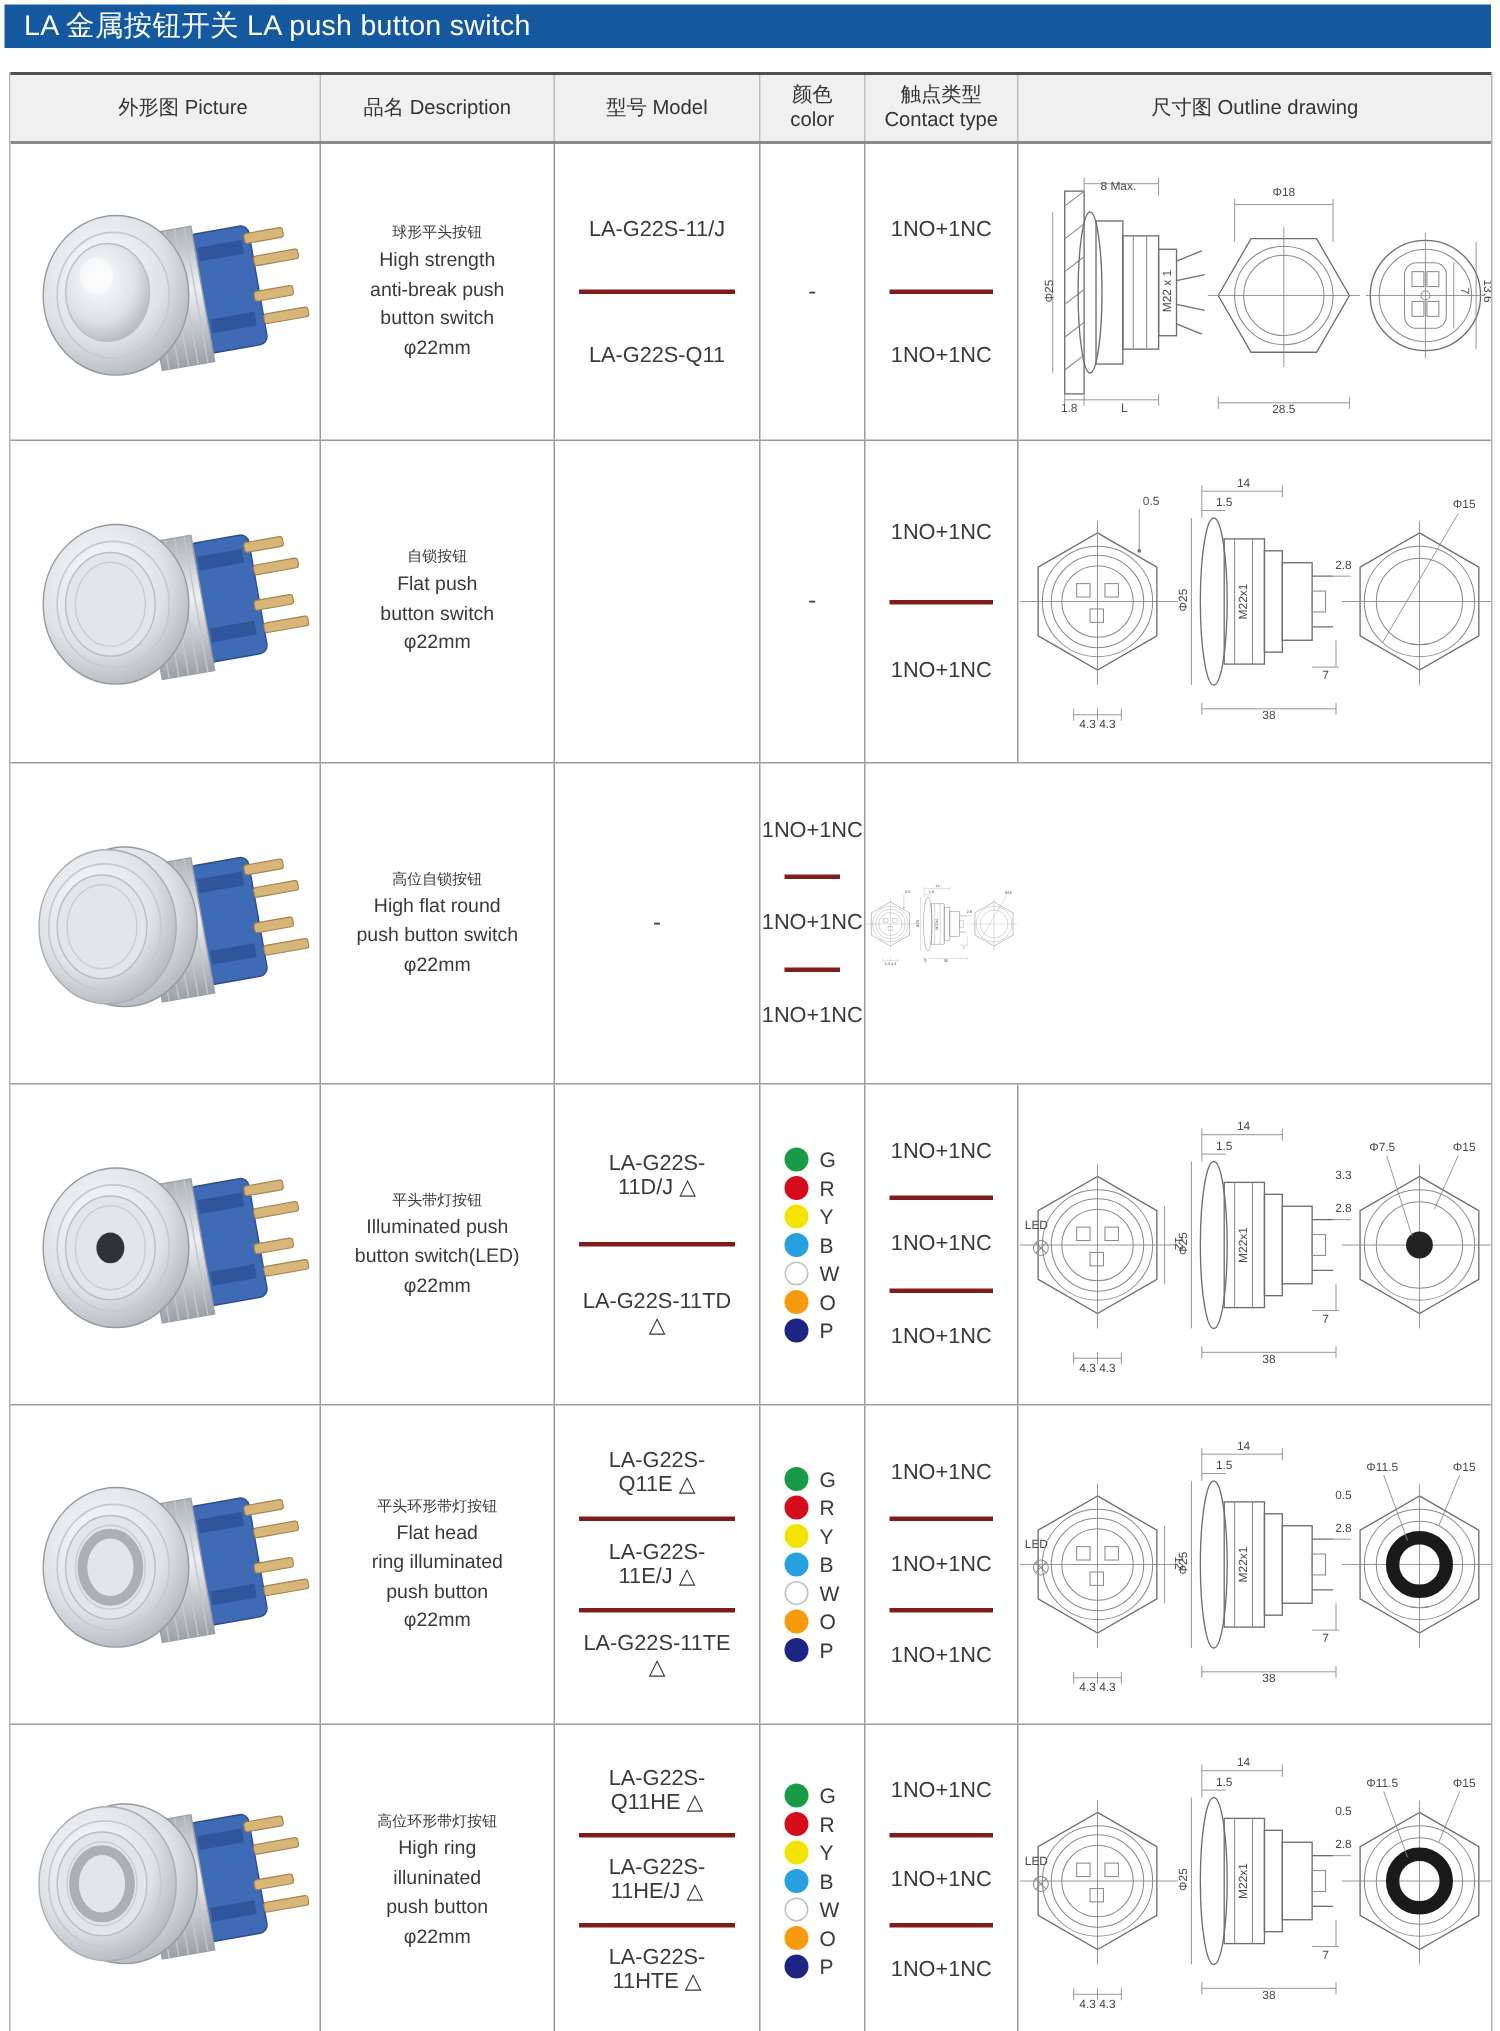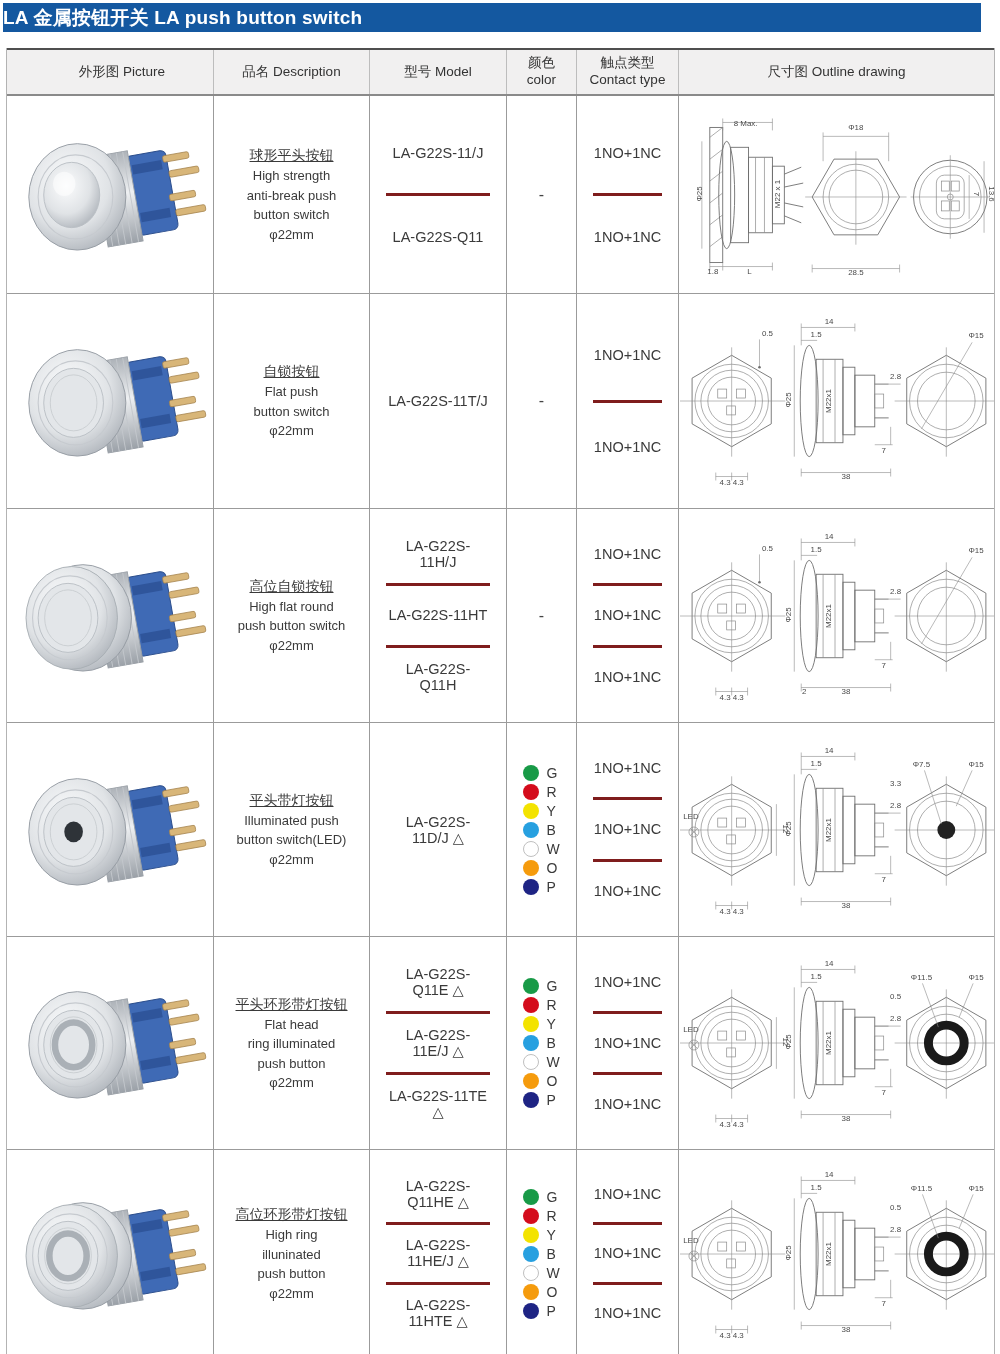--- a/index.html
+++ b/index.html
@@ -1,34 +1,34 @@
 <!DOCTYPE html>
 <html><head>
 <meta charset="utf-8">
 <style>
   html,body{margin:0;padding:0;background:#ffffff;}
   body{width:1000px;height:1354px;position:relative;font-family:"Liberation Sans","DejaVu Sans",sans-serif;color:#3a3a3a;}
   .titlebar{position:absolute;left:3px;top:3px;width:978px;height:29px;background:#1458a0;color:#fff;
-    font-size:19px;font-weight:bold;line-height:29px;padding-left:0;letter-spacing:.2px;}
+    font-size:19px;font-weight:normal;line-height:29px;padding-left:13px;letter-spacing:.2px;}
   .table-wrap{position:absolute;left:6px;top:48px;width:989px;border-left:1px solid #b3b3b3;border-right:1px solid #b3b3b3;box-sizing:border-box;}
   .thead{display:grid;grid-template-columns:206px 156px 137px 70px 102px 1fr;height:44px;background:#f1f0f0;
     border-top:2px solid #4f4f4f;border-bottom:2px solid #8a8a8a;}
   .thead .hcell{display:flex;flex-direction:column;align-items:center;justify-content:center;
     border-left:1px solid #bdbdbd;font-size:13.5px;color:#333;line-height:1.25;text-align:center;}
   .thead .hcell:first-child{border-left:none;margin-left:24px;}
   .prow{display:grid;grid-template-columns:206px 156px 137px 70px 102px 1fr;border-bottom:1px solid #9b9b9b;}
   .prow:last-child{border-bottom:2px solid #8a8a8a;}
   .cell{border-left:1px solid #9b9b9b;display:flex;align-items:center;justify-content:center;overflow:hidden;}
   .prow .cell:first-child{border-left:none;}
   .cell.stack{flex-direction:column;align-items:stretch;justify-content:stretch;padding:16px;}
   .subcell{flex:1;display:flex;align-items:center;justify-content:center;border-top:3px solid #7f1d1d;
     font-size:14.5px;color:#3a3a3a;text-align:center;padding:0 2px;}
   .subcell:first-child{border-top:none;}
   .desc{flex-direction:column;font-size:13px;line-height:1.5;text-align:center;color:#3a3a3a;}
-  .desc .zh{font-size:14px;text-decoration:underline;}
+  .desc .zh{font-size:10px;}
   .dash{font-size:16px;color:#444;}
   .legend{display:flex;flex-direction:column;gap:3px;}
   .legend-item{display:flex;align-items:center;gap:7px;}
   .dot{width:16px;height:16px;border-radius:50%;box-sizing:border-box;flex:0 0 auto;}
   .dot.white{border:1px solid #c0c0c0;}
   .legend-item .lbl{font-size:14px;color:#3a3a3a;}
   svg{display:block;}
   .ln{fill:none;stroke:#6e6e6e;stroke-width:0.9;}
   .lnf{fill:none;stroke:#8a8a8a;stroke-width:0.7;}
   .dim{fill:none;stroke:#8a8a8a;stroke-width:0.6;}
@@ -222,21 +222,20 @@
             <ellipse cx="66" cy="92" rx="25" ry="30" fill="none" stroke="#c9cdd1" stroke-width="1"></ellipse>
           </svg>
         </div>
         <div class="cell desc">
           <div class="zh">自锁按钮</div>
           <div>Flat push</div>
           <div>button switch</div>
           <div>φ22mm</div>
         </div>
         <div class="cell stack">
-          <div class="subcell">LA-G22S-11T/J</div>
         </div>
         <div class="cell">
           <span class="dash">-</span>
         </div>
         <div class="cell stack">
           <div class="subcell">1NO+1NC</div>
           <div class="subcell">1NO+1NC</div>
         </div>
         <div class="cell">
           <svg width="314" height="192" viewBox="0 0 316 192">
@@ -332,25 +331,20 @@
             <ellipse cx="62" cy="92" rx="40" ry="45" fill="none" stroke="#c6cacf" stroke-width="1.2"></ellipse>
             <ellipse cx="60" cy="92" rx="32" ry="37" fill="#e3e6e9" stroke="#b9bec4"></ellipse>
             <ellipse cx="60" cy="92" rx="25" ry="30" fill="none" stroke="#c9cdd1" stroke-width="1"></ellipse>
           </svg>
         </div>
         <div class="cell desc">
           <div class="zh">高位自锁按钮</div>
           <div>High flat round</div>
           <div>push button switch</div>
           <div>φ22mm</div>
-        </div>
-        <div class="cell stack">
-          <div class="subcell">LA-G22S-11H/J</div>
-          <div class="subcell">LA-G22S-11HT</div>
-          <div class="subcell">LA-G22S-Q11H</div>
         </div>
         <div class="cell">
           <span class="dash">-</span>
         </div>
         <div class="cell stack">
           <div class="subcell">1NO+1NC</div>
           <div class="subcell">1NO+1NC</div>
           <div class="subcell">1NO+1NC</div>
         </div>
         <div class="cell">
@@ -451,20 +445,21 @@
           </svg>
         </div>
         <div class="cell desc">
           <div class="zh">平头带灯按钮</div>
           <div>Illuminated push</div>
           <div>button switch(LED)</div>
           <div>φ22mm</div>
         </div>
         <div class="cell stack">
           <div class="subcell">LA-G22S-11D/J △</div>
+          <div class="subcell">LA-G22S-11TD △</div>
         </div>
         <div class="cell">
           <div class="legend">
             <div class="legend-item">
               <span class="dot" style="background: rgb(24, 154, 71);"></span>
               <span class="lbl">G</span>
             </div>
             <div class="legend-item">
               <span class="dot" style="background: rgb(212, 12, 28);"></span>
               <span class="lbl">R</span>

